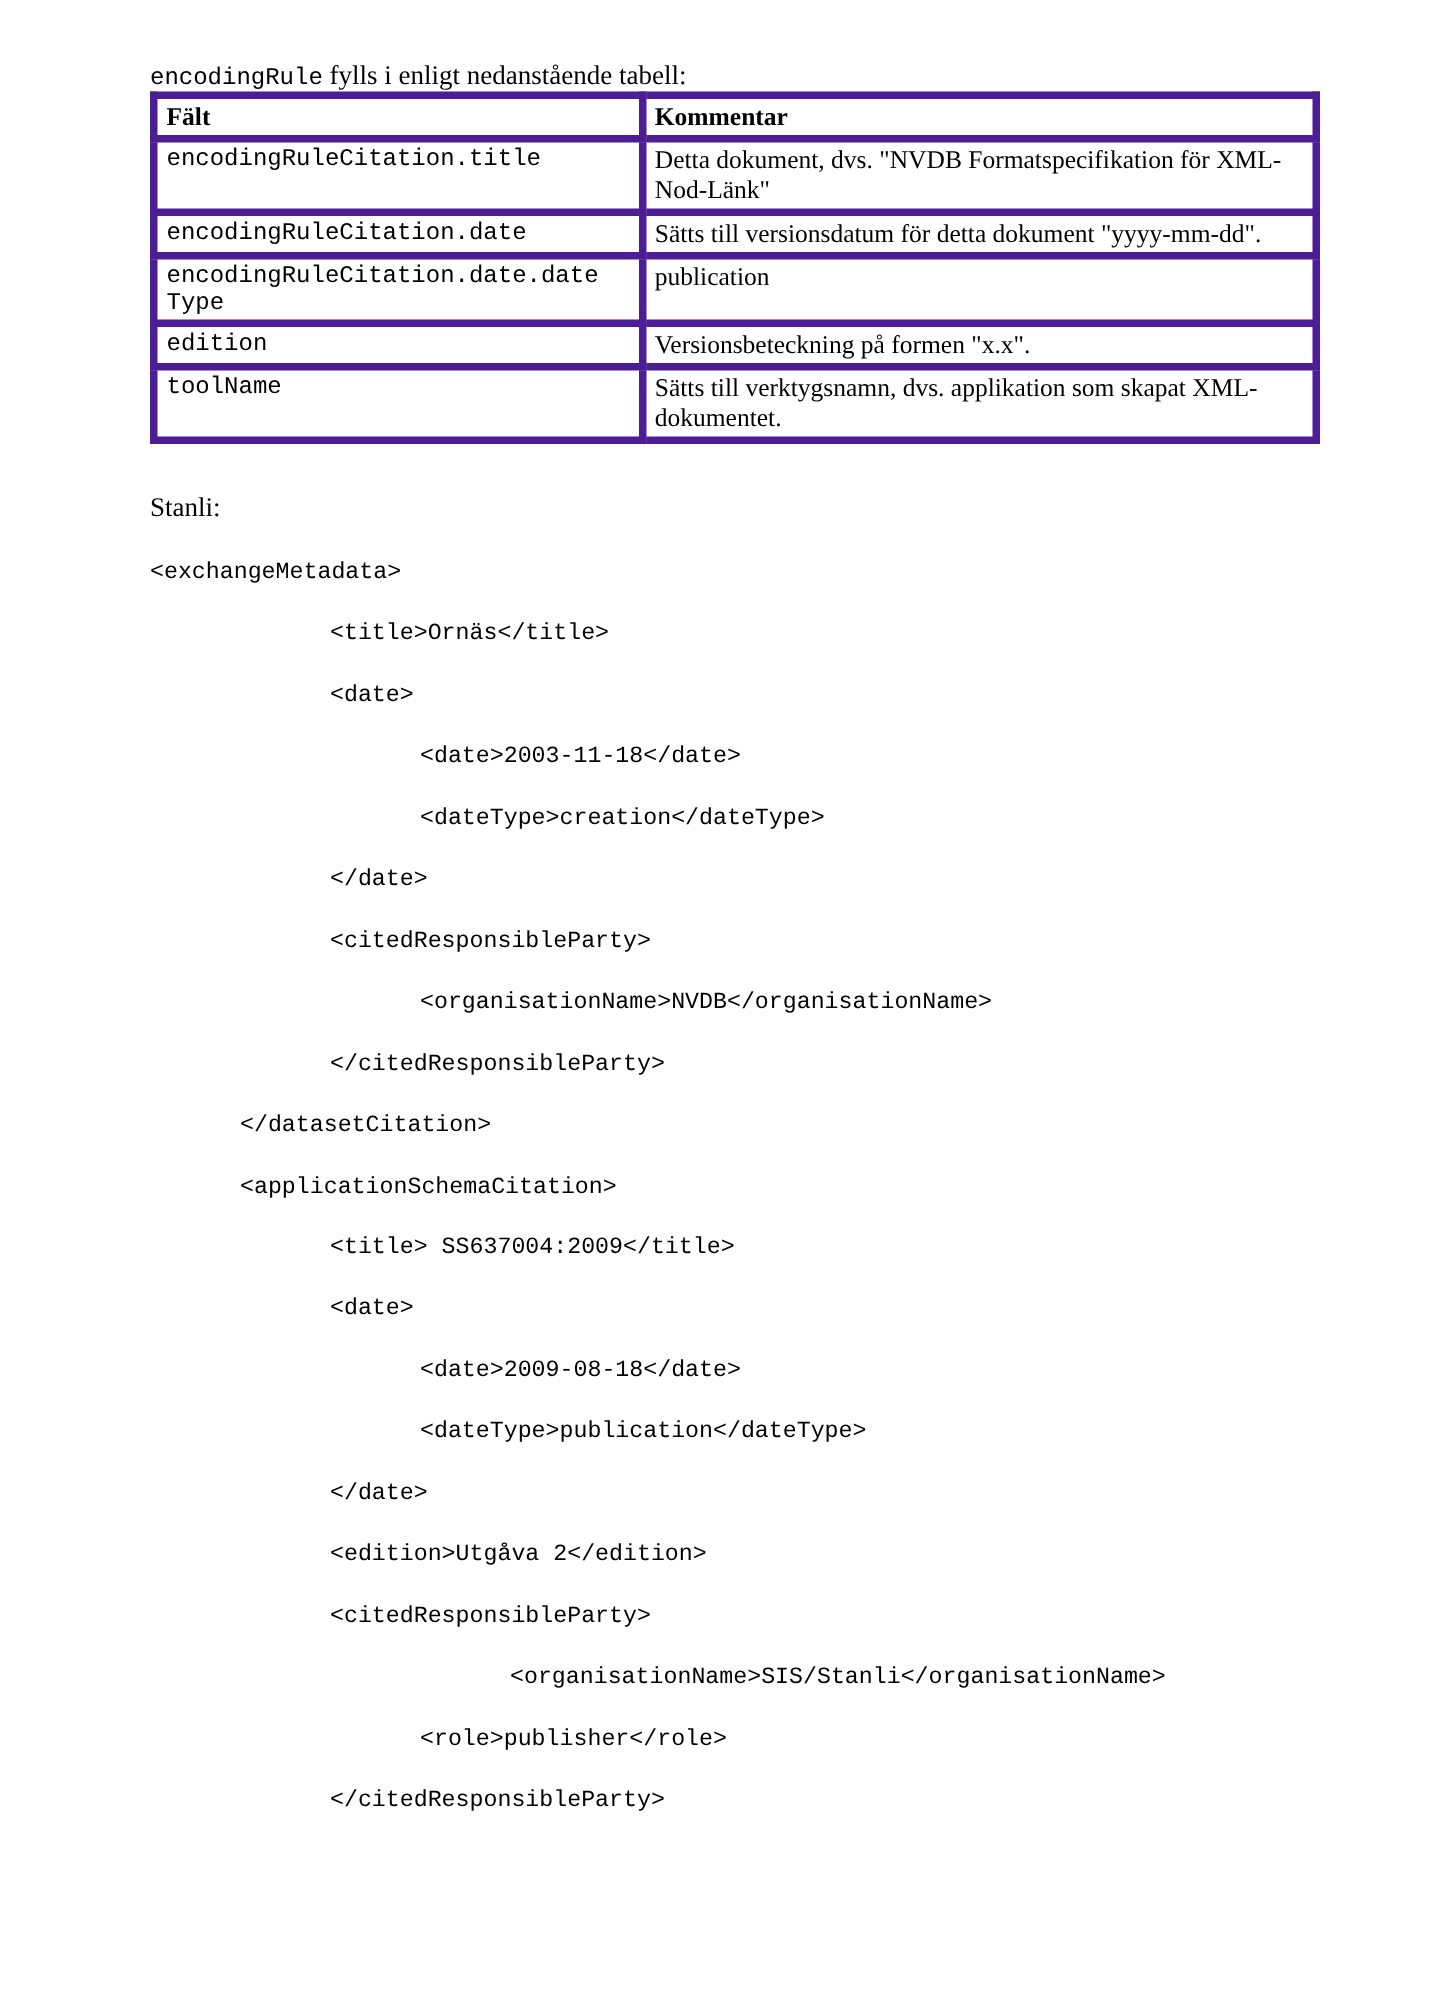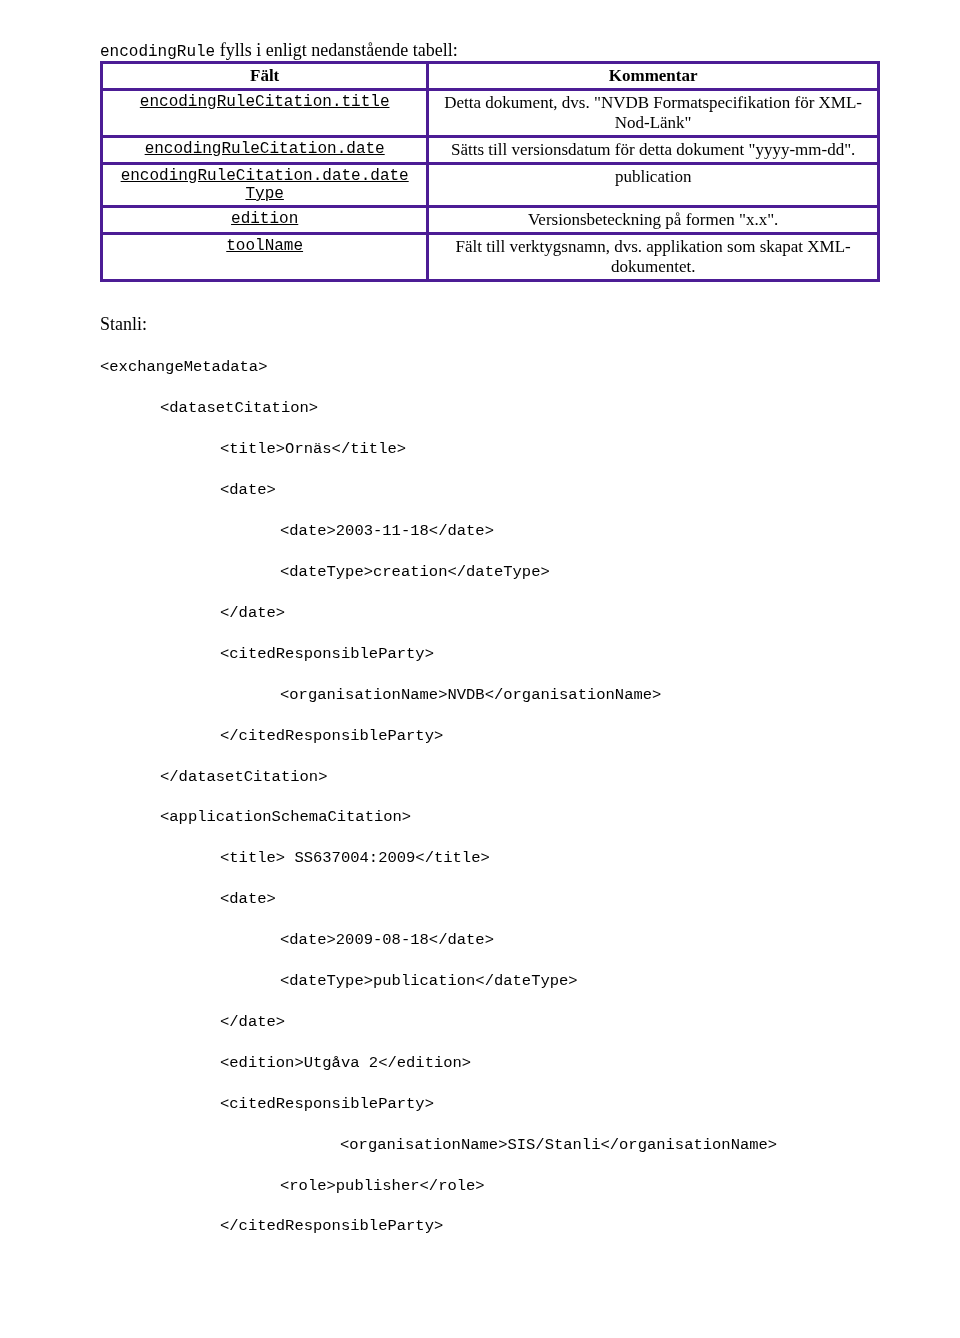--- a/index.html
+++ b/index.html
@@ -1,22 +1,22 @@
 <!DOCTYPE html>
 <html><head>
 <meta charset="utf-8">
 <style>
   body { margin: 0; padding: 0; font-family: 'Times New Roman', Times, serif; background: #fff; }
   .page { width: 960px; min-height: 1338px; margin: 0 auto; padding: 40px 80px 60px 100px; box-sizing: border-box; position: relative; }
   .intro { font-size: 18px; }
   .mono { font-family: 'Courier New', Courier, monospace; font-size: 16px; }
   table { border-collapse: collapse; width: 100%; margin-bottom: 32px; }
-  th, td { border: 3px solid #4c1d95; padding: 2px 6px; font-size: 17px; text-align: center; vertical-align: top; margin-top: 25px; }
+  th, td { border: 5px solid #4c1d95; padding: 2px 6px; font-size: 17px; text-align: left; vertical-align: top; margin-top: 25px; }
   th { font-weight: bold; font-family: 'Times New Roman', Times, serif; }
-  td.field { font-family: 'Courier New', Courier, monospace; font-size: 16px; width: 42%; text-decoration: underline; }
+  td.field { font-family: 'Courier New', Courier, monospace; font-size: 16px; width: 42%; }
   td.comment { font-family: 'Times New Roman', Times, serif; }
   .example-label { font-size: 18px; margin-bottom: 2px; }
   .code-block { font-family: 'Courier New', Courier, monospace; font-size: 15.5px; line-height: 1.32; white-space: pre; }
   .indent1 { margin-left: 60px; }
   .indent2 { margin-left: 120px; }
   .indent3 { margin-left: 180px; }
   .indent4 { margin-left: 240px; }
 </style>
 </head>
 <body>
@@ -47,30 +47,29 @@
         <td class="field" style="white-space:pre-line;">encodingRuleCitation.date.date
 Type</td>
         <td class="comment">publication</td>
       </tr>
       <tr>
         <td class="field">edition</td>
         <td class="comment">Versionsbeteckning på formen "x.x".</td>
       </tr>
       <tr>
         <td class="field">toolName</td>
-        <td class="comment">Fält till verktygsnamn, dvs. applikation som skapat XML-dokumentet.</td>
+        <td class="comment">Sätts till verktygsnamn, dvs. applikation som skapat XML-dokumentet.</td>
       </tr>
     </tbody>
   </table>
 
   <div class="example-label">Stanli:</div>
 
   <div class="code-block">
 <div>&lt;exchangeMetadata&gt;</div>
-<div class="indent1">&lt;datasetCitation&gt;</div>
 <div class="indent2">&lt;title&gt;Ornäs&lt;/title&gt;</div>
 <div class="indent2">&lt;date&gt;</div>
 <div class="indent3">&lt;date&gt;2003-11-18&lt;/date&gt;</div>
 <div class="indent3">&lt;dateType&gt;creation&lt;/dateType&gt;</div>
 <div class="indent2">&lt;/date&gt;</div>
 <div class="indent2">&lt;citedResponsibleParty&gt;</div>
 <div class="indent3">&lt;organisationName&gt;NVDB&lt;/organisationName&gt;</div>
 <div class="indent2">&lt;/citedResponsibleParty&gt;</div>
 <div class="indent1">&lt;/datasetCitation&gt;</div>
 <div class="indent1">&lt;applicationSchemaCitation&gt;</div>

